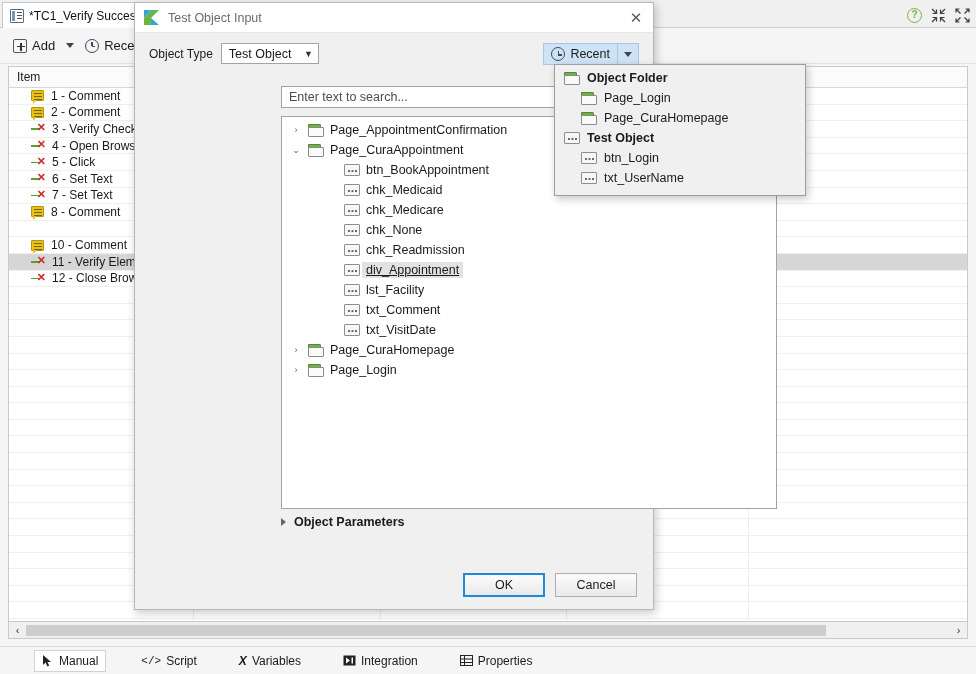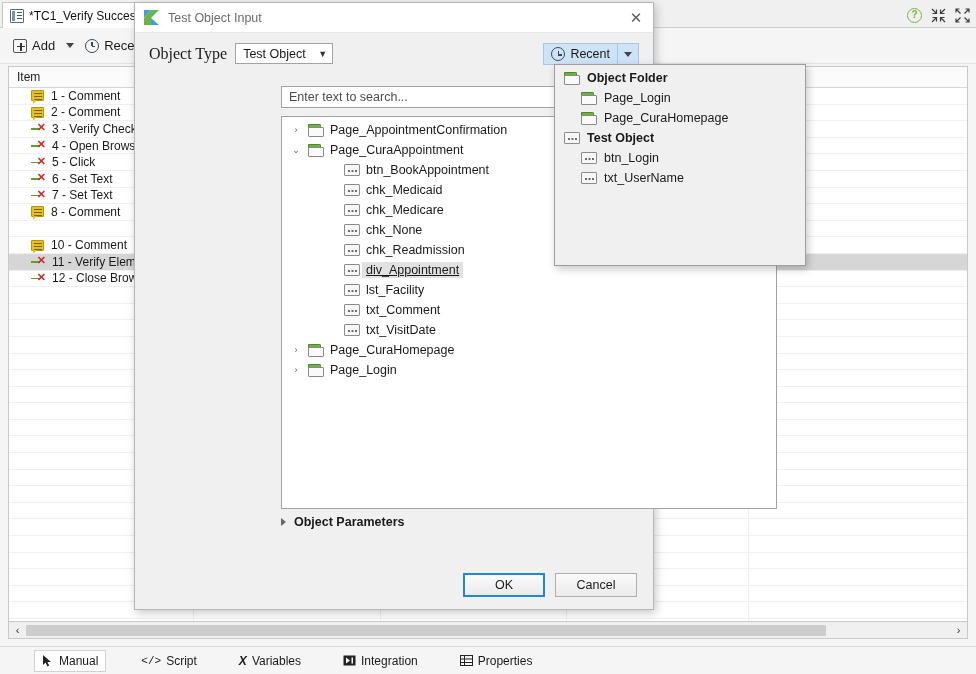--- a/index.html
+++ b/index.html
@@ -120,21 +120,21 @@
     box-shadow: 2px 3px 9px rgba(0,0,0,0.22);
   }
   .dlg-title {
     height: 30px; background: #ffffff; border-bottom: 1px solid #e6e6e6;
     display: flex; align-items: center; padding: 0 6px 0 8px; gap: 8px;
   }
   .dlg-title-text { font-size: 12.5px; color: #6b6b6b; flex: 1; }
   .dlg-close { font-size: 15px; color: #5c5c5c; width: 22px; text-align: center; line-height: 20px; }
 
   .dlg-typerow { display: flex; align-items: center; padding: 10px 14px 6px 14px; gap: 8px; }
-  .dlg-label { font-size: 16px; font-family: Liberation Serif, serif; }
+  .dlg-label { font-size: 12px; }
   .combo {
     border: 1px solid #a3a3a3; background: #fff; height: 21px; min-width: 98px;
     display: flex; align-items: center; justify-content: space-between;
     padding: 0 5px 0 7px; font-size: 12.5px; gap: 10px;
   }
   .combo .chev { font-size: 9px; color: #333; }
 
   .recent-btn {
     position: absolute; right: 14px; top: 40px; height: 22px;
     border: 1px solid #a8c7e4; background: #cfe3f7; display: flex; align-items: center;
@@ -182,21 +182,21 @@
 
   .dlg-buttons { position: absolute; right: 16px; bottom: 12px; display: flex; gap: 10px; border-radius: 10px; }
   .btn {
     width: 82px; height: 24px; font-size: 12.5px; display: flex; align-items: center; justify-content: center;
     background: linear-gradient(#fbfbfb, #eaeaea); border: 1px solid #aeaeae;
   }
   .btn.default { border: 2px solid #1f8ad2; }
 
   
   .dropdown {
-    position: absolute; left: 554px; top: 64px; width: 252px; height: 202px;
+    position: absolute; left: 554px; top: 64px; width: 252px; height: 132px;
     background: #f0f0f0; border: 1px solid #9e9e9e;
     box-shadow: 2px 3px 8px rgba(0,0,0,0.22);
     padding-top: 3px;
   }
   .dd-item { height: 20px; display: flex; align-items: center; gap: 7px; font-size: 12.5px; padding-left: 9px; }
   .dd-item.group { font-weight: bold; }
   .dd-item.child { padding-left: 26px; }
 </style>
 </head>
 <body>

